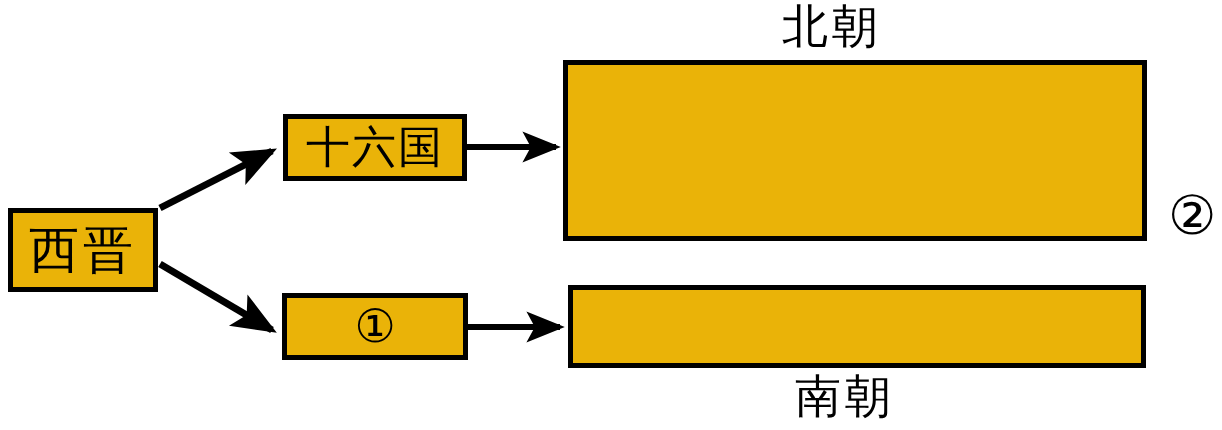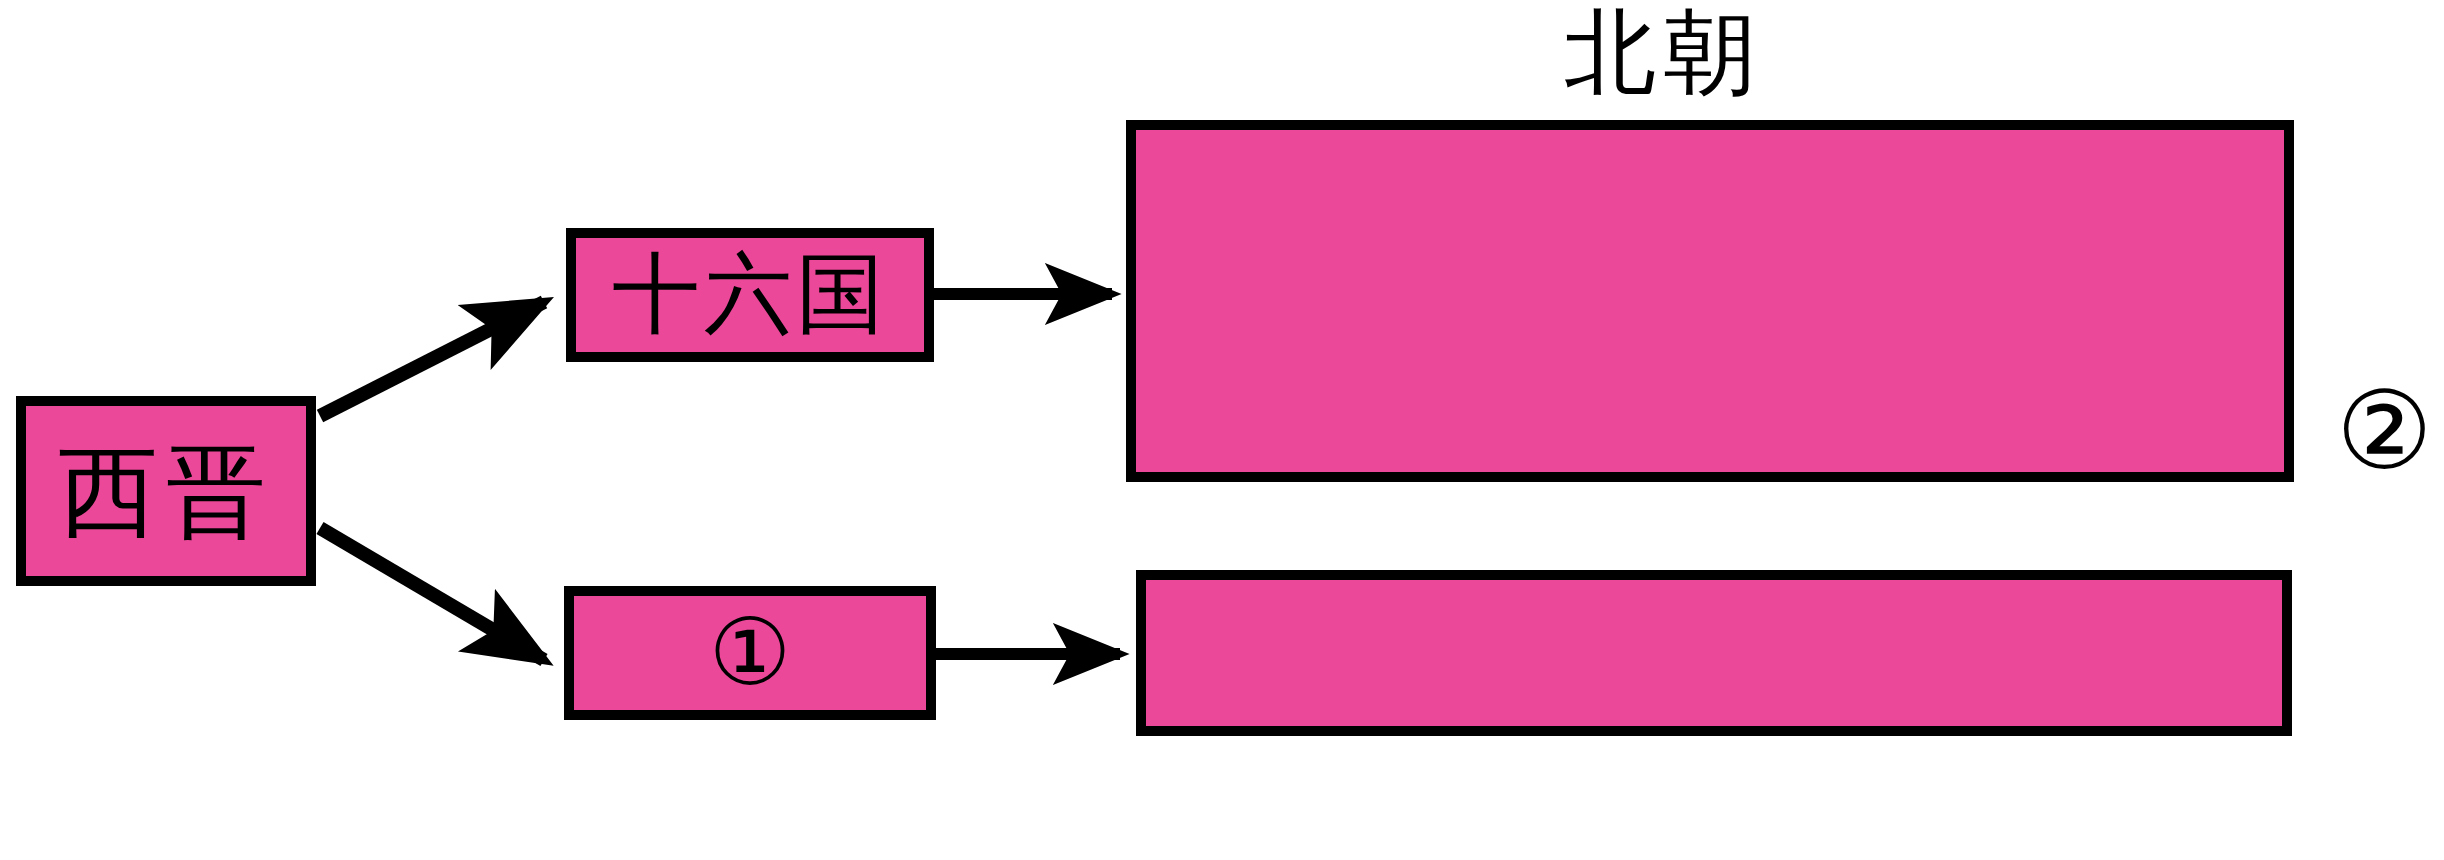--- a/index.html
+++ b/index.html
@@ -22,37 +22,37 @@
     position: absolute;
     left: 0;
     top: 0;
     width: 1222px;
     height: 430px;
   }
   .node-box {
     position: absolute;
     box-sizing: border-box;
     border: 5px solid #000000;
-    background: #ec4899;
+    background: #eab308;
     display: flex;
     align-items: center;
     justify-content: center;
   }
   .node-label {
     font-family: "Liberation Serif", "DejaVu Serif", serif;
     color: #000000;
     line-height: 1;
     white-space: nowrap;
   }
   
   #box-xijin {
     left: 8px;
-    top: 198px;
+    top: 208px;
     width: 150px;
-    height: 95px;
+    height: 84px;
   }
   #box-xijin .node-label {
     font-size: 50px;
     letter-spacing: 4px;
   }
   
   #box-shiliuguo {
     left: 283px;
     top: 114px;
     width: 184px;
@@ -149,20 +149,21 @@
 
     <line x1="925" y1="201" x2="996" y2="201" stroke="#000000" stroke-width="7" marker-end="url(#arrowhead)"></line>
 
     <line x1="644" y1="326" x2="758" y2="326" stroke="#000000" stroke-width="7" marker-end="url(#arrowhead)"></line>
     <line x1="823" y1="326" x2="900" y2="326" stroke="#000000" stroke-width="7" marker-end="url(#arrowhead)"></line>
     <line x1="968" y1="326" x2="1068" y2="326" stroke="#000000" stroke-width="7" marker-end="url(#arrowhead)"></line>
   </svg>
 
   <div class="outer-label" id="label-beichao">北朝</div>
 
+  <div class="outer-label" id="label-nanchao">南朝</div>
 
   <div class="node-box" id="box-xijin">
     <span class="node-label">西晋</span>
   </div>
 
   <div class="node-box" id="box-shiliuguo">
     <span class="node-label">十六国</span>
   </div>
 
   <div class="node-box" id="box-blank-one">

